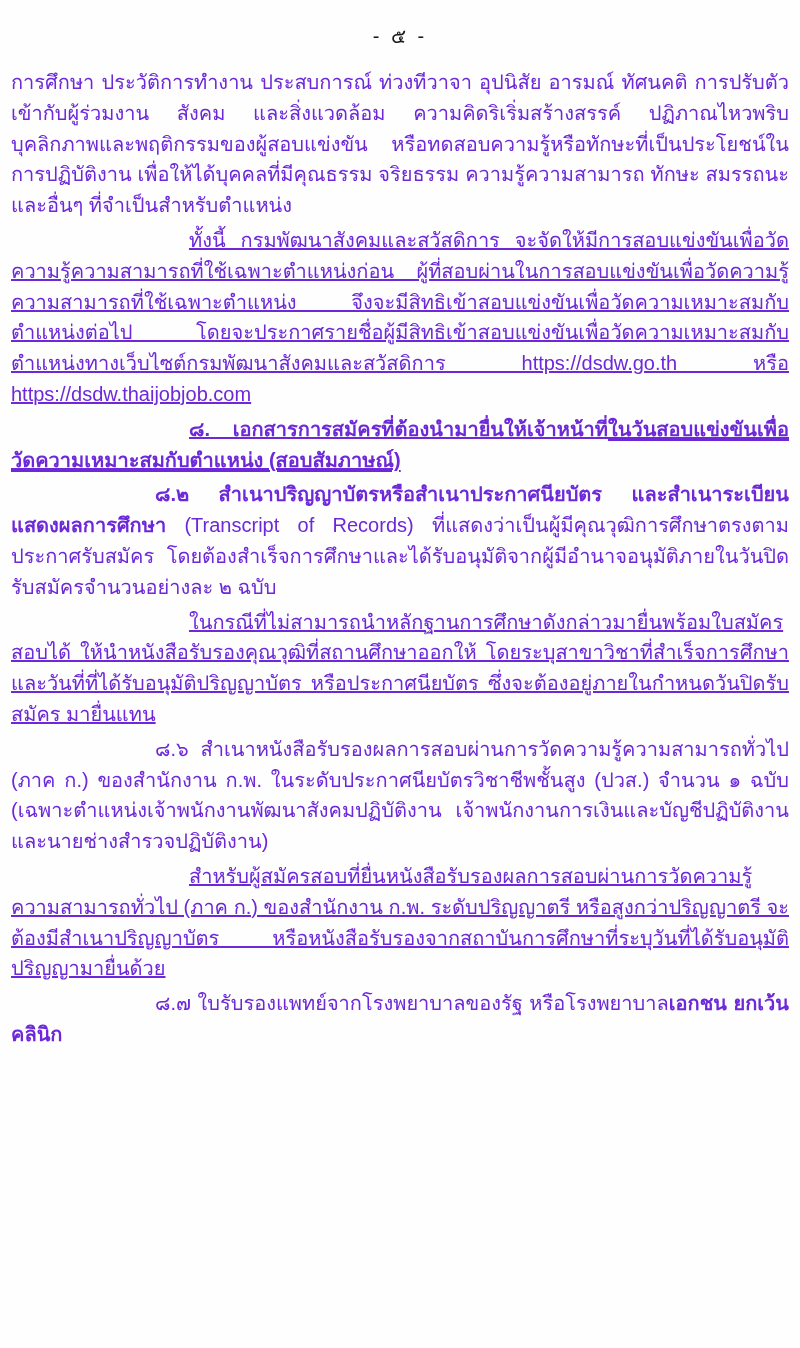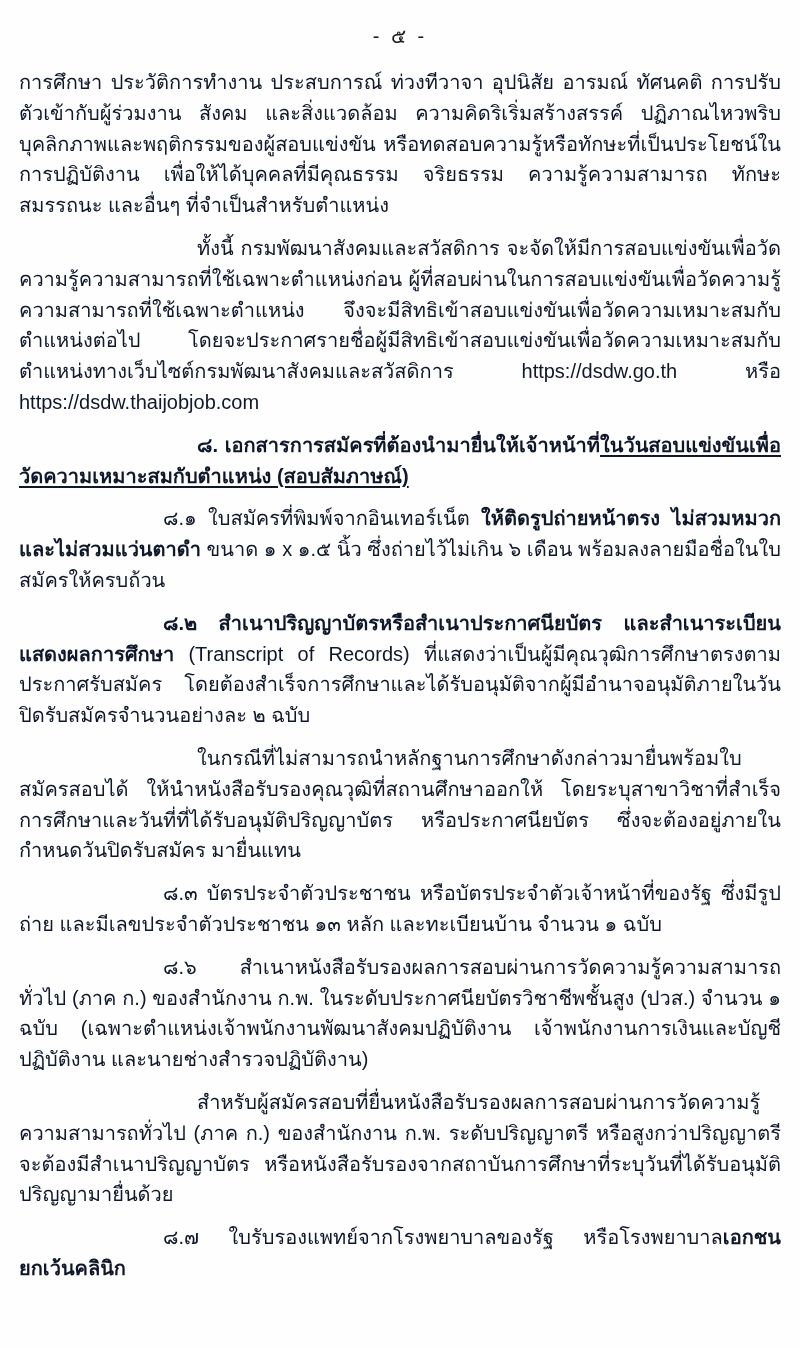--- a/index.html
+++ b/index.html
@@ -20,44 +20,42 @@
   }
   .page-number {
     font-size: 20px;
     line-height: 24px;
     text-align: center;
     letter-spacing: 3px;
     color: #1b1b1b;
     margin-bottom: 19px;
   }
   .doc-body p {
-    margin: 12px;
+    margin: 4px;
     font-size: 20px;
     line-height: 30.8px;
-    color: #0f172a;
+    color: #6d28d9;
     text-align: justify;
     word-break: break-word;
   }
   .doc-body p.flush        { text-indent: 0; }
-  .doc-body p.indent-wide  { text-indent: 178px; }
+  .doc-body p.indent-wide  { text-indent: 178px; text-decoration: underline; }
   .doc-body p.indent-item  { text-indent: 144px; }
   .doc-body p.heading      { font-weight: bold; }
   .seg-b { font-weight: bold; }
   .seg-u { text-decoration: underline; text-underline-offset: 3px; text-decoration-thickness: 1.5px; }
 </style>
 </head>
 <body>
 
 <main class="page">
   <div class="page-number">- ๕ -</div>
   <section class="doc-body" id="doc-body">
       <p class="flush"><span class="">การศึกษา ประวัติการทำงาน ประสบการณ์ ท่วงทีวาจา อุปนิสัย อารมณ์ ทัศนคติ การปรับตัวเข้ากับผู้ร่วมงาน สังคม และสิ่งแวดล้อม ความคิดริเริ่มสร้างสรรค์ ปฏิภาณไหวพริบ บุคลิกภาพและพฤติกรรมของผู้สอบแข่งขัน หรือทดสอบความรู้หรือทักษะที่เป็นประโยชน์ในการปฏิบัติงาน เพื่อให้ได้บุคคลที่มีคุณธรรม จริยธรรม ความรู้ความสามารถ ทักษะ สมรรถนะ และอื่นๆ ที่จำเป็นสำหรับตำแหน่ง</span></p>
       <p class="indent-wide"><span class="">ทั้งนี้ กรมพัฒนาสังคมและสวัสดิการ จะจัดให้มีการสอบแข่งขันเพื่อวัดความรู้ความสามารถที่ใช้เฉพาะตำแหน่งก่อน ผู้ที่สอบผ่านในการสอบแข่งขันเพื่อวัดความรู้ความสามารถที่ใช้เฉพาะตำแหน่ง จึงจะมีสิทธิเข้าสอบแข่งขันเพื่อวัดความเหมาะสมกับตำแหน่งต่อไป โดยจะประกาศรายชื่อผู้มีสิทธิเข้าสอบแข่งขันเพื่อวัดความเหมาะสมกับตำแหน่งทางเว็บไซต์กรมพัฒนาสังคมและสวัสดิการ https://dsdw.go.th หรือ https://dsdw.thaijobjob.com</span></p>
       <p class="indent-wide heading"><span class="seg-b ">๘. เอกสารการสมัครที่ต้องนำมายื่นให้เจ้าหน้าที่</span><span class="seg-b seg-u">ในวันสอบแข่งขันเพื่อวัดความเหมาะสมกับตำแหน่ง (สอบสัมภาษณ์)</span></p>
-      <p class="indent-item"><span class="">๘.๑ ใบสมัครที่พิมพ์จากอินเทอร์เน็ต </span><span class="seg-b ">ให้ติดรูปถ่ายหน้าตรง ไม่สวมหมวก และไม่สวมแว่นตาดำ</span><span class=""> ขนาด ๑ x ๑.๕ นิ้ว ซึ่งถ่ายไว้ไม่เกิน ๖ เดือน พร้อมลงลายมือชื่อในใบสมัครให้ครบถ้วน</span></p>
       <p class="indent-item"><span class="seg-b ">๘.๒ สำเนาปริญญาบัตรหรือสำเนาประกาศนียบัตร และสำเนาระเบียนแสดงผลการศึกษา</span><span class=""> (Transcript of Records) ที่แสดงว่าเป็นผู้มีคุณวุฒิการศึกษาตรงตามประกาศรับสมัคร โดยต้องสำเร็จการศึกษาและได้รับอนุมัติจากผู้มีอำนาจอนุมัติภายในวันปิดรับสมัครจำนวนอย่างละ ๒ ฉบับ</span></p>
       <p class="indent-wide"><span class="">ในกรณีที่ไม่สามารถนำหลักฐานการศึกษาดังกล่าวมายื่นพร้อมใบสมัครสอบได้ ให้นำหนังสือรับรองคุณวุฒิที่สถานศึกษาออกให้ โดยระบุสาขาวิชาที่สำเร็จการศึกษาและวันที่ที่ได้รับอนุมัติปริญญาบัตร หรือประกาศนียบัตร ซึ่งจะต้องอยู่ภายในกำหนดวันปิดรับสมัคร มายื่นแทน</span></p>
-      <p class="indent-item"><span class="">๘.๓ บัตรประจำตัวประชาชน หรือบัตรประจำตัวเจ้าหน้าที่ของรัฐ ซึ่งมีรูปถ่าย และมีเลขประจำตัวประชาชน ๑๓ หลัก และทะเบียนบ้าน จำนวน ๑ ฉบับ</span></p>
       <p class="indent-item"><span class="">๘.๖ สำเนาหนังสือรับรองผลการสอบผ่านการวัดความรู้ความสามารถทั่วไป (ภาค ก.) ของสำนักงาน ก.พ. ในระดับประกาศนียบัตรวิชาชีพชั้นสูง (ปวส.) จำนวน ๑ ฉบับ (เฉพาะตำแหน่งเจ้าพนักงานพัฒนาสังคมปฏิบัติงาน เจ้าพนักงานการเงินและบัญชีปฏิบัติงาน และนายช่างสำรวจปฏิบัติงาน)</span></p>
       <p class="indent-wide"><span class="">สำหรับผู้สมัครสอบที่ยื่นหนังสือรับรองผลการสอบผ่านการวัดความรู้ความสามารถทั่วไป (ภาค ก.) ของสำนักงาน ก.พ. ระดับปริญญาตรี หรือสูงกว่าปริญญาตรี จะต้องมีสำเนาปริญญาบัตร หรือหนังสือรับรองจากสถาบันการศึกษาที่ระบุวันที่ได้รับอนุมัติปริญญามายื่นด้วย</span></p>
       <p class="indent-item"><span class="">๘.๗ ใบรับรองแพทย์จากโรงพยาบาลของรัฐ หรือโรงพยาบาล</span><span class="seg-b ">เอกชน ยกเว้นคลินิก</span></p>
     </section>
 </main>
 
 </body></html>

